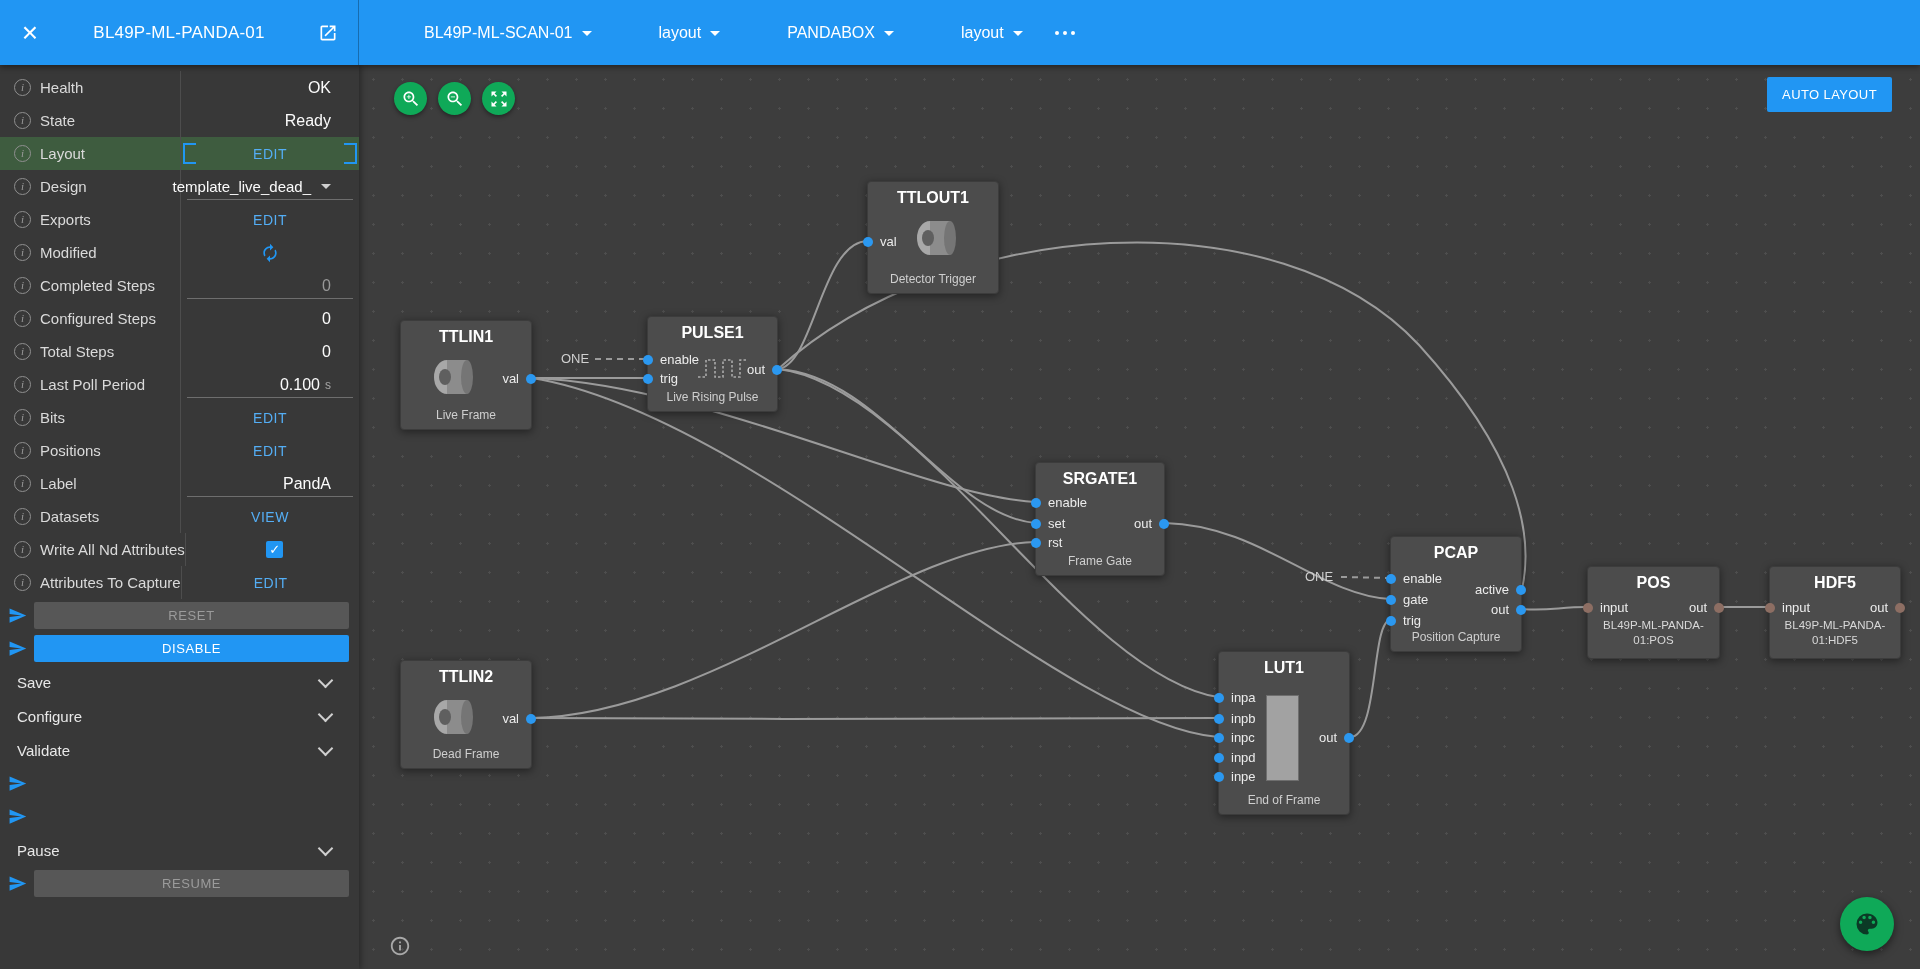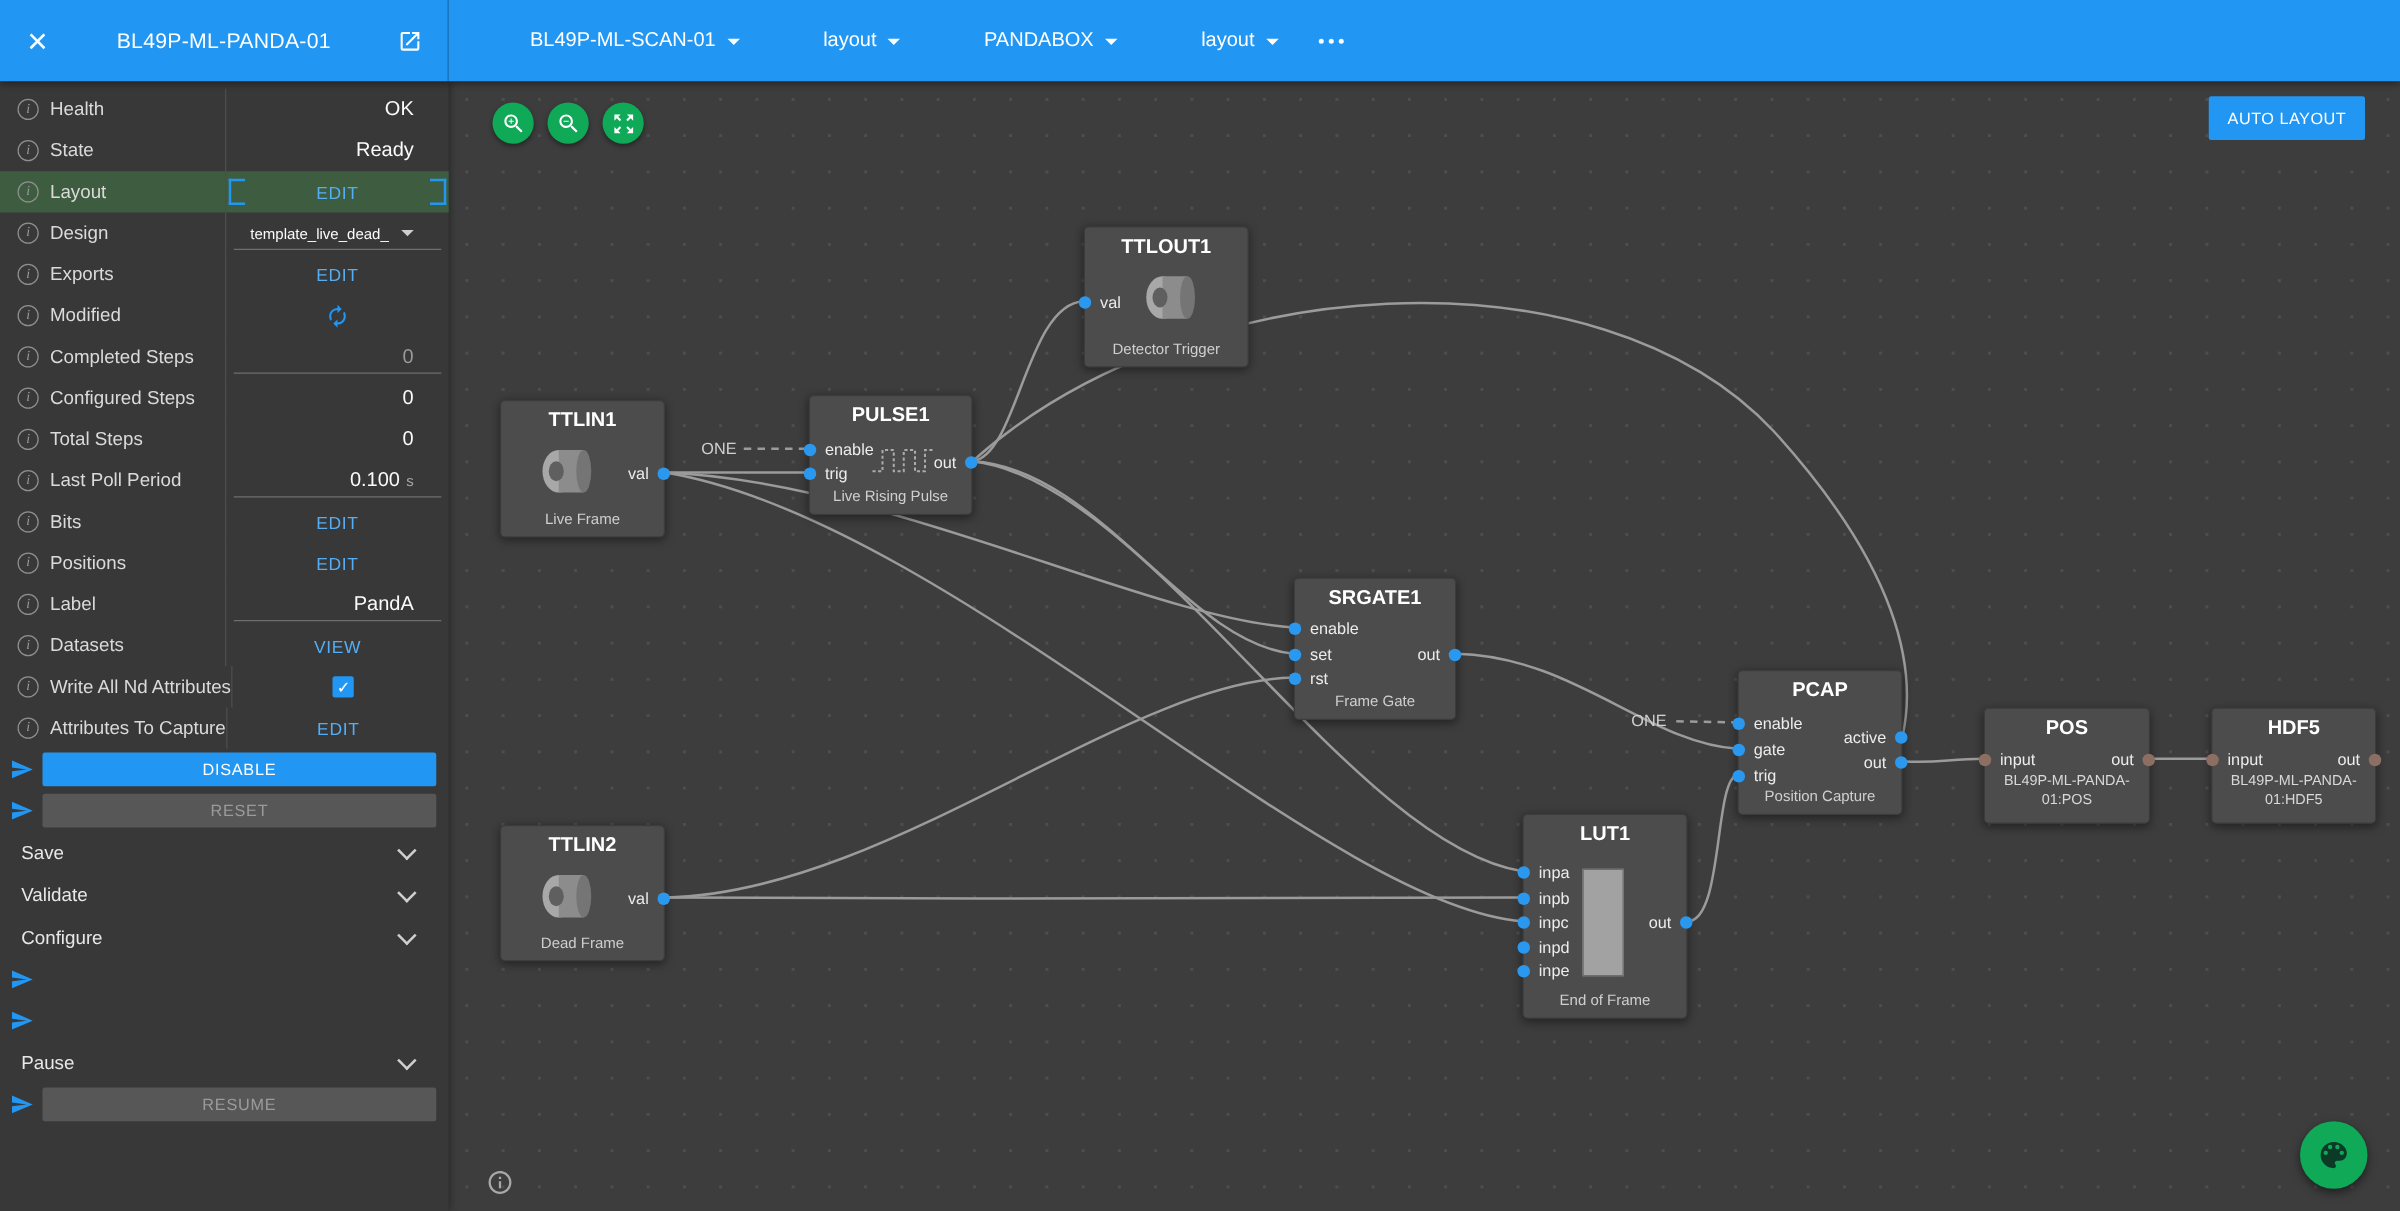--- a/index.html
+++ b/index.html
@@ -157,21 +157,21 @@
       <span class="rval center">
         <i class="sel-bracket l"></i>
         <span class="link">EDIT</span>
         <i class="sel-bracket r"></i>
       </span>
     </div>
 
     <div class="srow">
       <span class="ricon">i</span>
       <span class="rlabel">Design</span>
-      <span class="rval uline" style="font-size:12px;">
+      <span class="rval uline" style="font-size:15px;">
         <span>template_live_dead_</span>
         <i class="sel-caret"></i>
       </span>
     </div>
 
     <div class="srow">
       <span class="ricon">i</span>
       <span class="rlabel">Exports</span>
       <span class="rval center">
           <span class="link">EDIT</span>
@@ -262,44 +262,44 @@
           <span class="link">EDIT</span>
         </span>
     </div>
 
     <div class="action-row">
       <span class="send-icon">
           <svg width="19" height="19" viewBox="0 0 24 24">
             <path fill="#2196f3" d="M2.01 21L23 12 2.01 3 2 10l15 2-15 2z"></path>
           </svg>
         </span>
-      <button class="btn primary">DISABLE</button>
+      <button class="btn disabled">RESET</button>
     </div>
 
     <div class="action-row">
       <span class="send-icon">
           <svg width="19" height="19" viewBox="0 0 24 24">
             <path fill="#2196f3" d="M2.01 21L23 12 2.01 3 2 10l15 2-15 2z"></path>
           </svg>
         </span>
-      <button class="btn disabled">RESET</button>
+      <button class="btn primary">DISABLE</button>
     </div>
 
     <div class="exp-row">
       <span>Save</span>
       <i class="chev"></i>
     </div>
 
     <div class="exp-row">
+      <span>Configure</span>
+      <i class="chev"></i>
+    </div>
+
+    <div class="exp-row">
       <span>Validate</span>
-      <i class="chev"></i>
-    </div>
-
-    <div class="exp-row">
-      <span>Configure</span>
       <i class="chev"></i>
     </div>
 
     <div class="action-row">
       <span class="send-icon">
           <svg width="19" height="19" viewBox="0 0 24 24">
             <path fill="#2196f3" d="M2.01 21L23 12 2.01 3 2 10l15 2-15 2z"></path>
           </svg>
         </span>
     </div>

